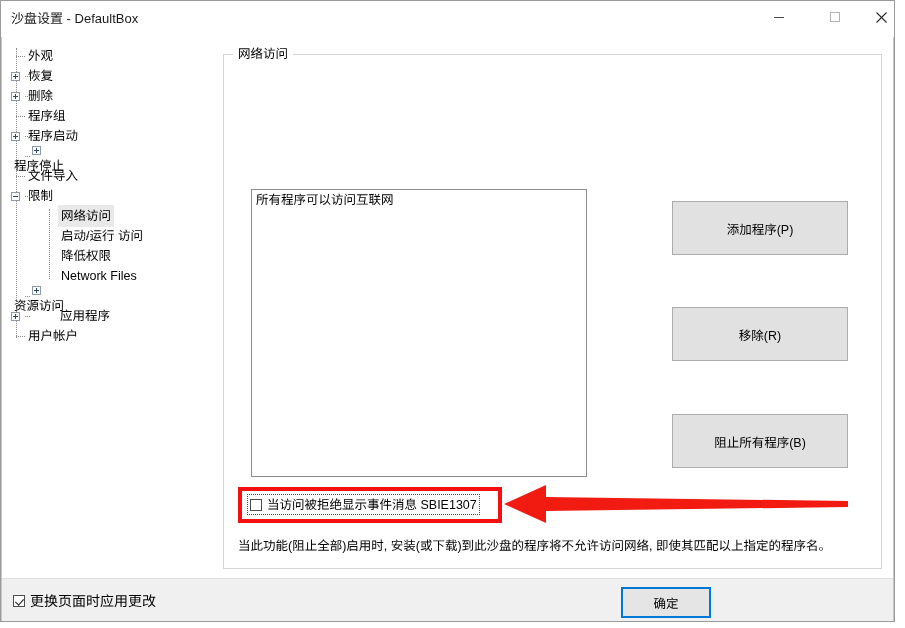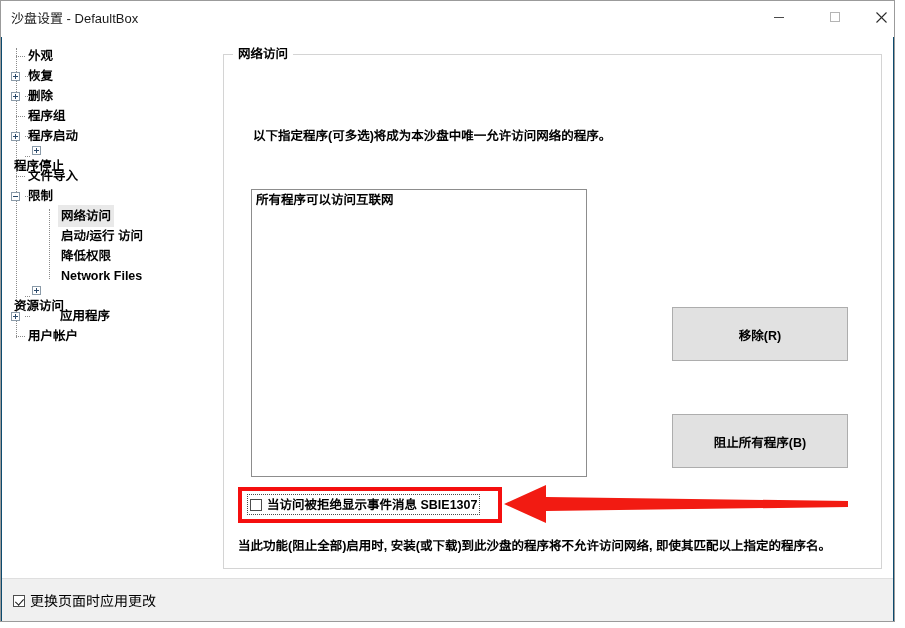--- a/index.html
+++ b/index.html
@@ -16,21 +16,21 @@
     color: #000000;
     -webkit-font-smoothing: none;
   }
 
   
   #window {
     position: absolute;
     left: 0; top: 0;
     width: 895px;
     height: 622px;
-    background: #0c4a6e;
+    background: #fdba74;
     border: 1px solid #9b9b9b;
     box-sizing: border-box;
   }
   #page-shadow-right {
     position: absolute;
     left: 896px; top: 0;
     width: 9px; height: 628px;
     background: #ffffff;
   }
   #page-shadow-bottom {
@@ -74,21 +74,20 @@
   .winbtn svg { display: block; }
 
   
   #content {
     position: absolute;
     left: 1px;
     top: 36px;
     width: 891px;
     height: 541px;
     background: #ffffff;
-    font-weight: bold;
   }
 
   
   #tree {
     position: absolute;
     left: 9px;
     top: 3px;
     width: 200px;
     height: 530px;
     background: #ffffff;
@@ -462,26 +461,28 @@
       <div class="tnode" style="left:0px; top:286px;">
         <span class="dot-h" style="left:5px; top:10px; width:9px;"></span>
         <span class="exp-spacer"></span>
         <span class="tlabel">用户帐户</span>
       </div>
     </div>
 
     <div id="groupbox"></div>
     <div id="groupbox-title">网络访问</div>
 
-    <div id="panel-desc">以下指定程序(可多选)将成为本沙盘中唯一允许访问网络的程序。</div>
 
     <div id="proglist">
       <div class="listrow">所有程序可以访问互联网</div>
     </div>
 
+    <div class="sidebtn" id="btn-add">
+      <span>添加程序(P)</span>
+    </div>
     <div class="sidebtn" id="btn-remove">
       <span>移除(R)</span>
     </div>
     <div class="sidebtn" id="btn-blockall">
       <span>阻止所有程序(B)</span>
     </div>
 
     <div id="red-box"></div>
     <div id="notify-check-wrap">
       <span class="cbbox"></span>
@@ -497,17 +498,20 @@
     <div id="panel-note">当此功能(阻止全部)启用时, 安装(或下载)到此沙盘的程序将不允许访问网络, 即使其匹配以上指定的程序名。</div>
   </div>
 
   <div id="bottombar">
     <div id="apply-check-wrap">
       <span class="cbbox checked"></span>
       <span id="apply-check-label">更换页面时应用更改</span>
     </div>
   </div>
 
+  <div class="dlgbtn" id="btn-ok">
+    <span>确定</span>
+  </div>
 
 </div>
 
 <div id="page-shadow-right"></div>
 <div id="page-shadow-bottom"></div>
 
 </body></html>

